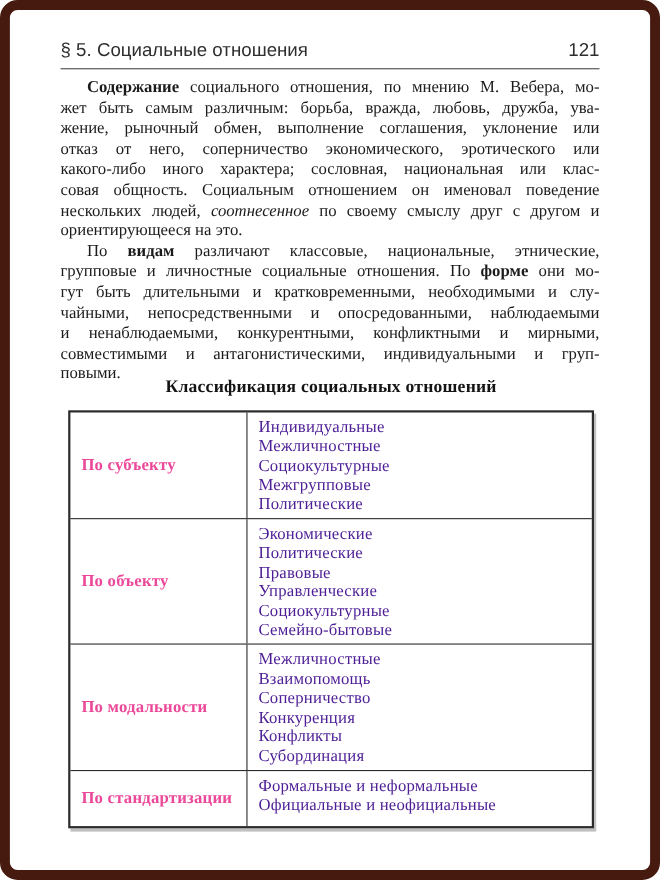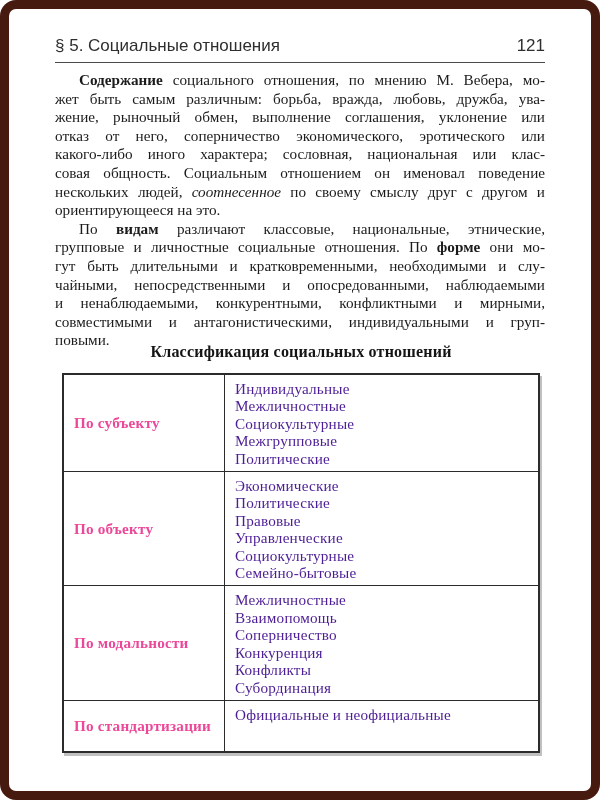--- a/index.html
+++ b/index.html
@@ -149,20 +149,21 @@
           <div class="vline">Конкуренция</div>
           <div class="vline">Конфликты</div>
           <div class="vline">Субординация</div>
         </div>
       </div>
       <div class="crow last">
         <div class="cell-label">
           <span>По стандартизации</span>
         </div>
         <div class="cell-values">
+          <div class="vline">Формальные и неформальные</div>
           <div class="vline">Официальные и неофициальные</div>
         </div>
       </div>
     </div>
 
 </div>
 
 <div class="frame" style="border-color: rgb(71, 26, 16);"></div>
 
 </body></html>

